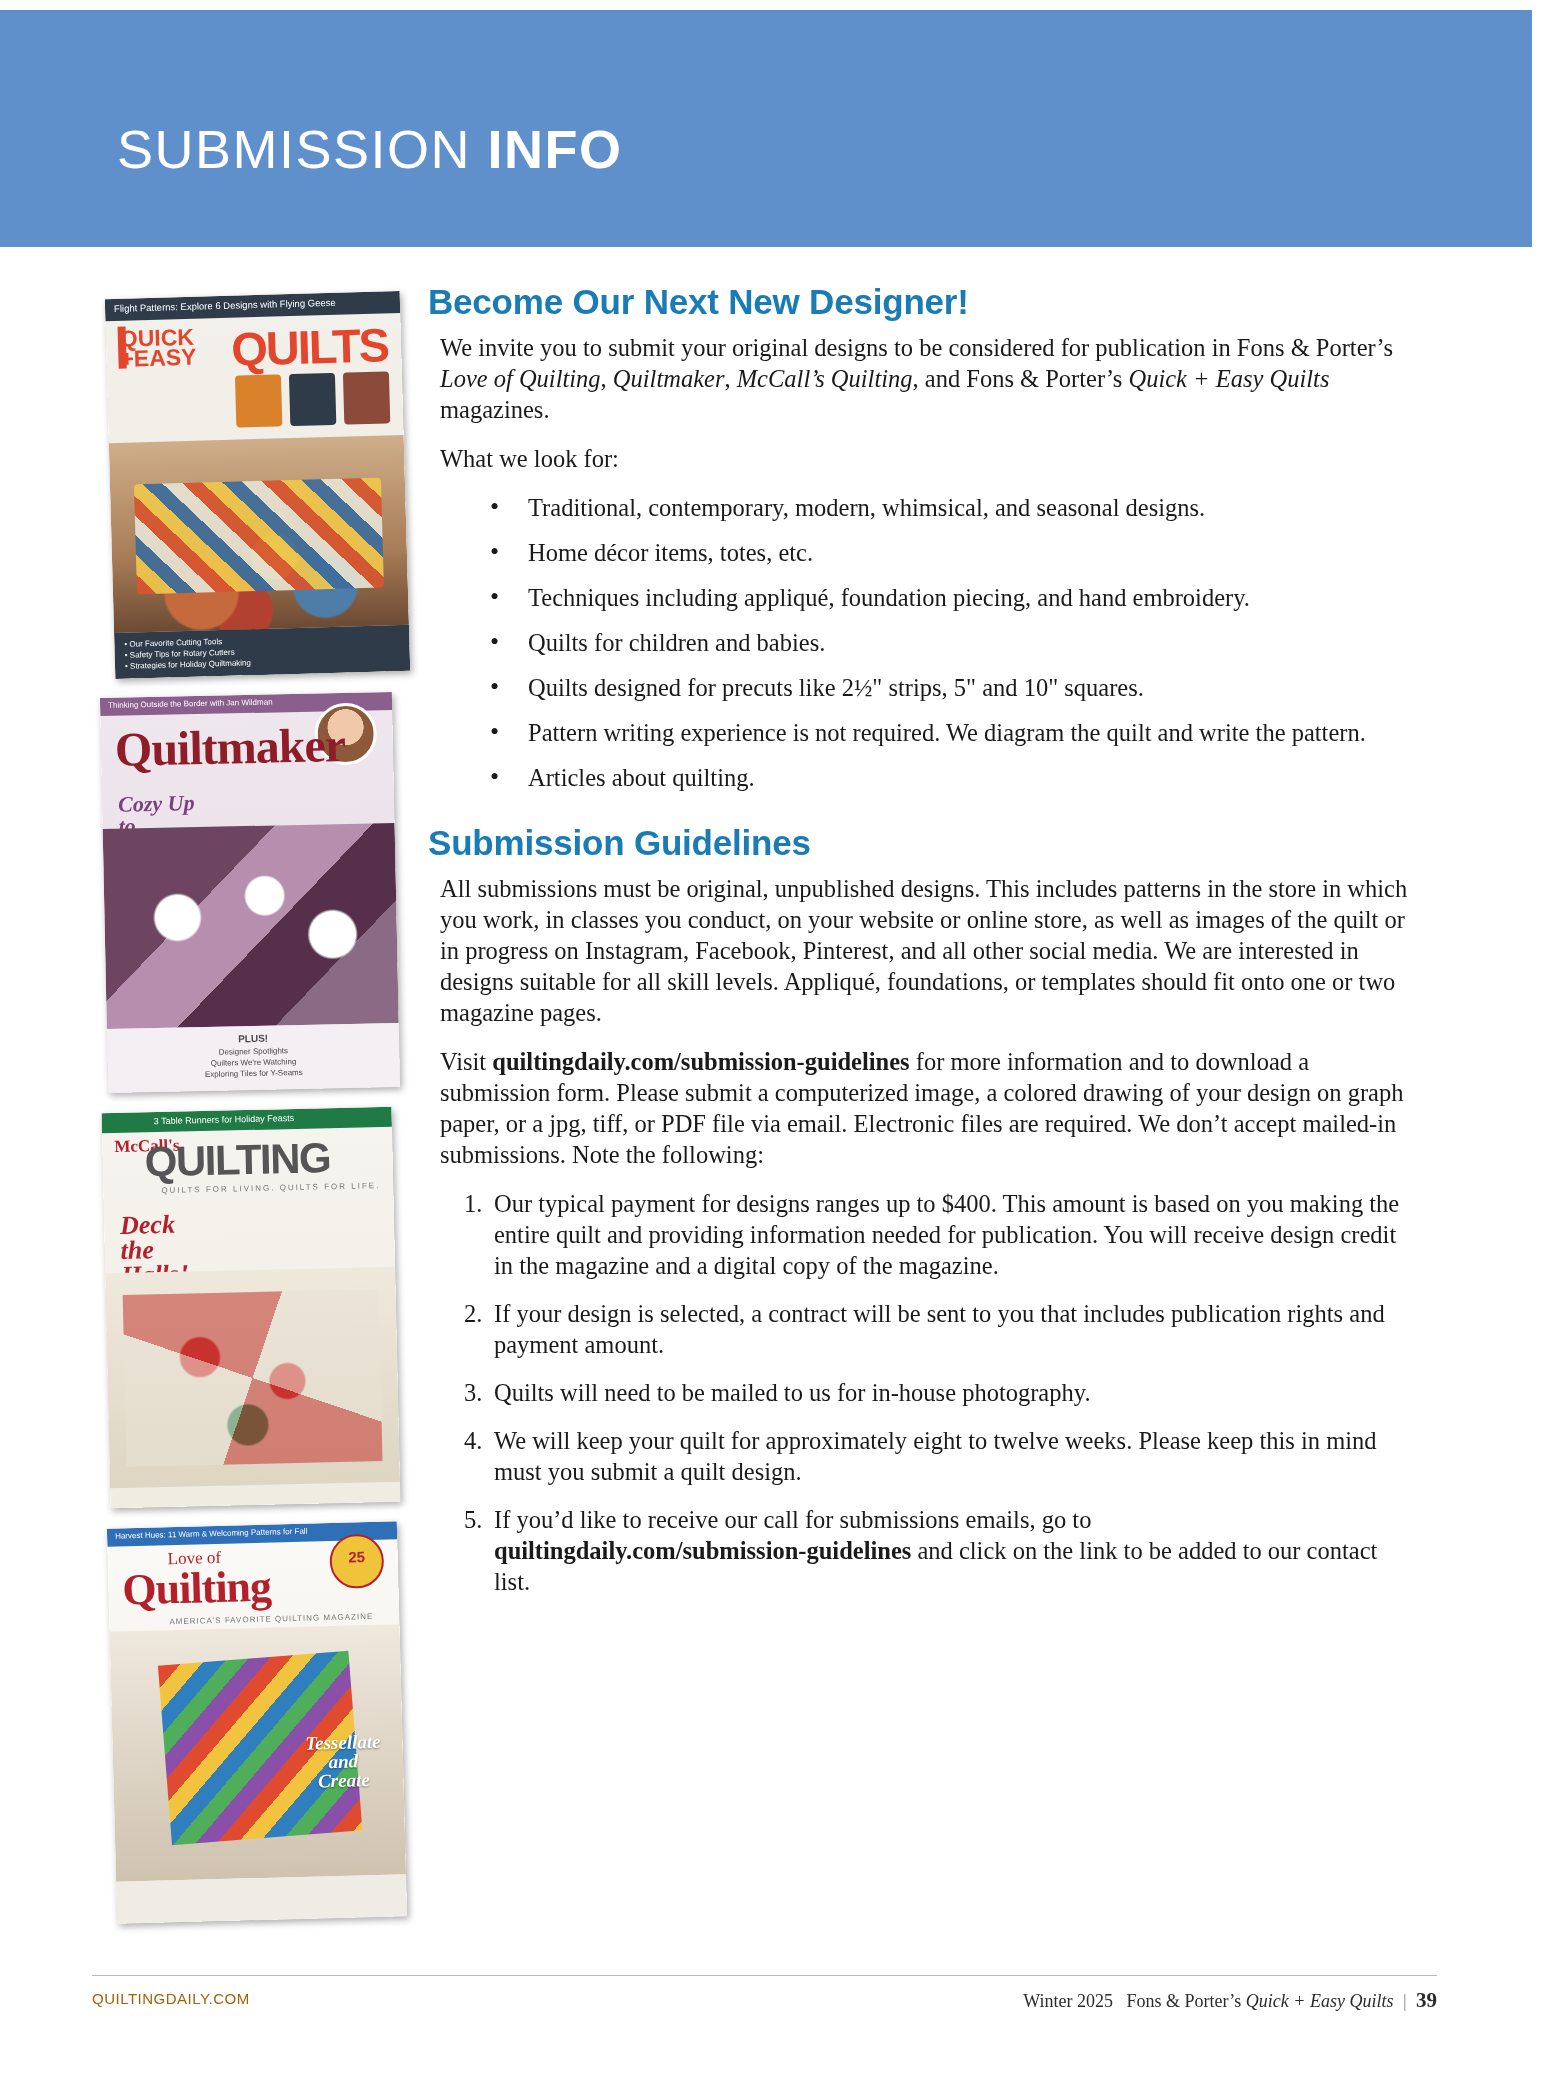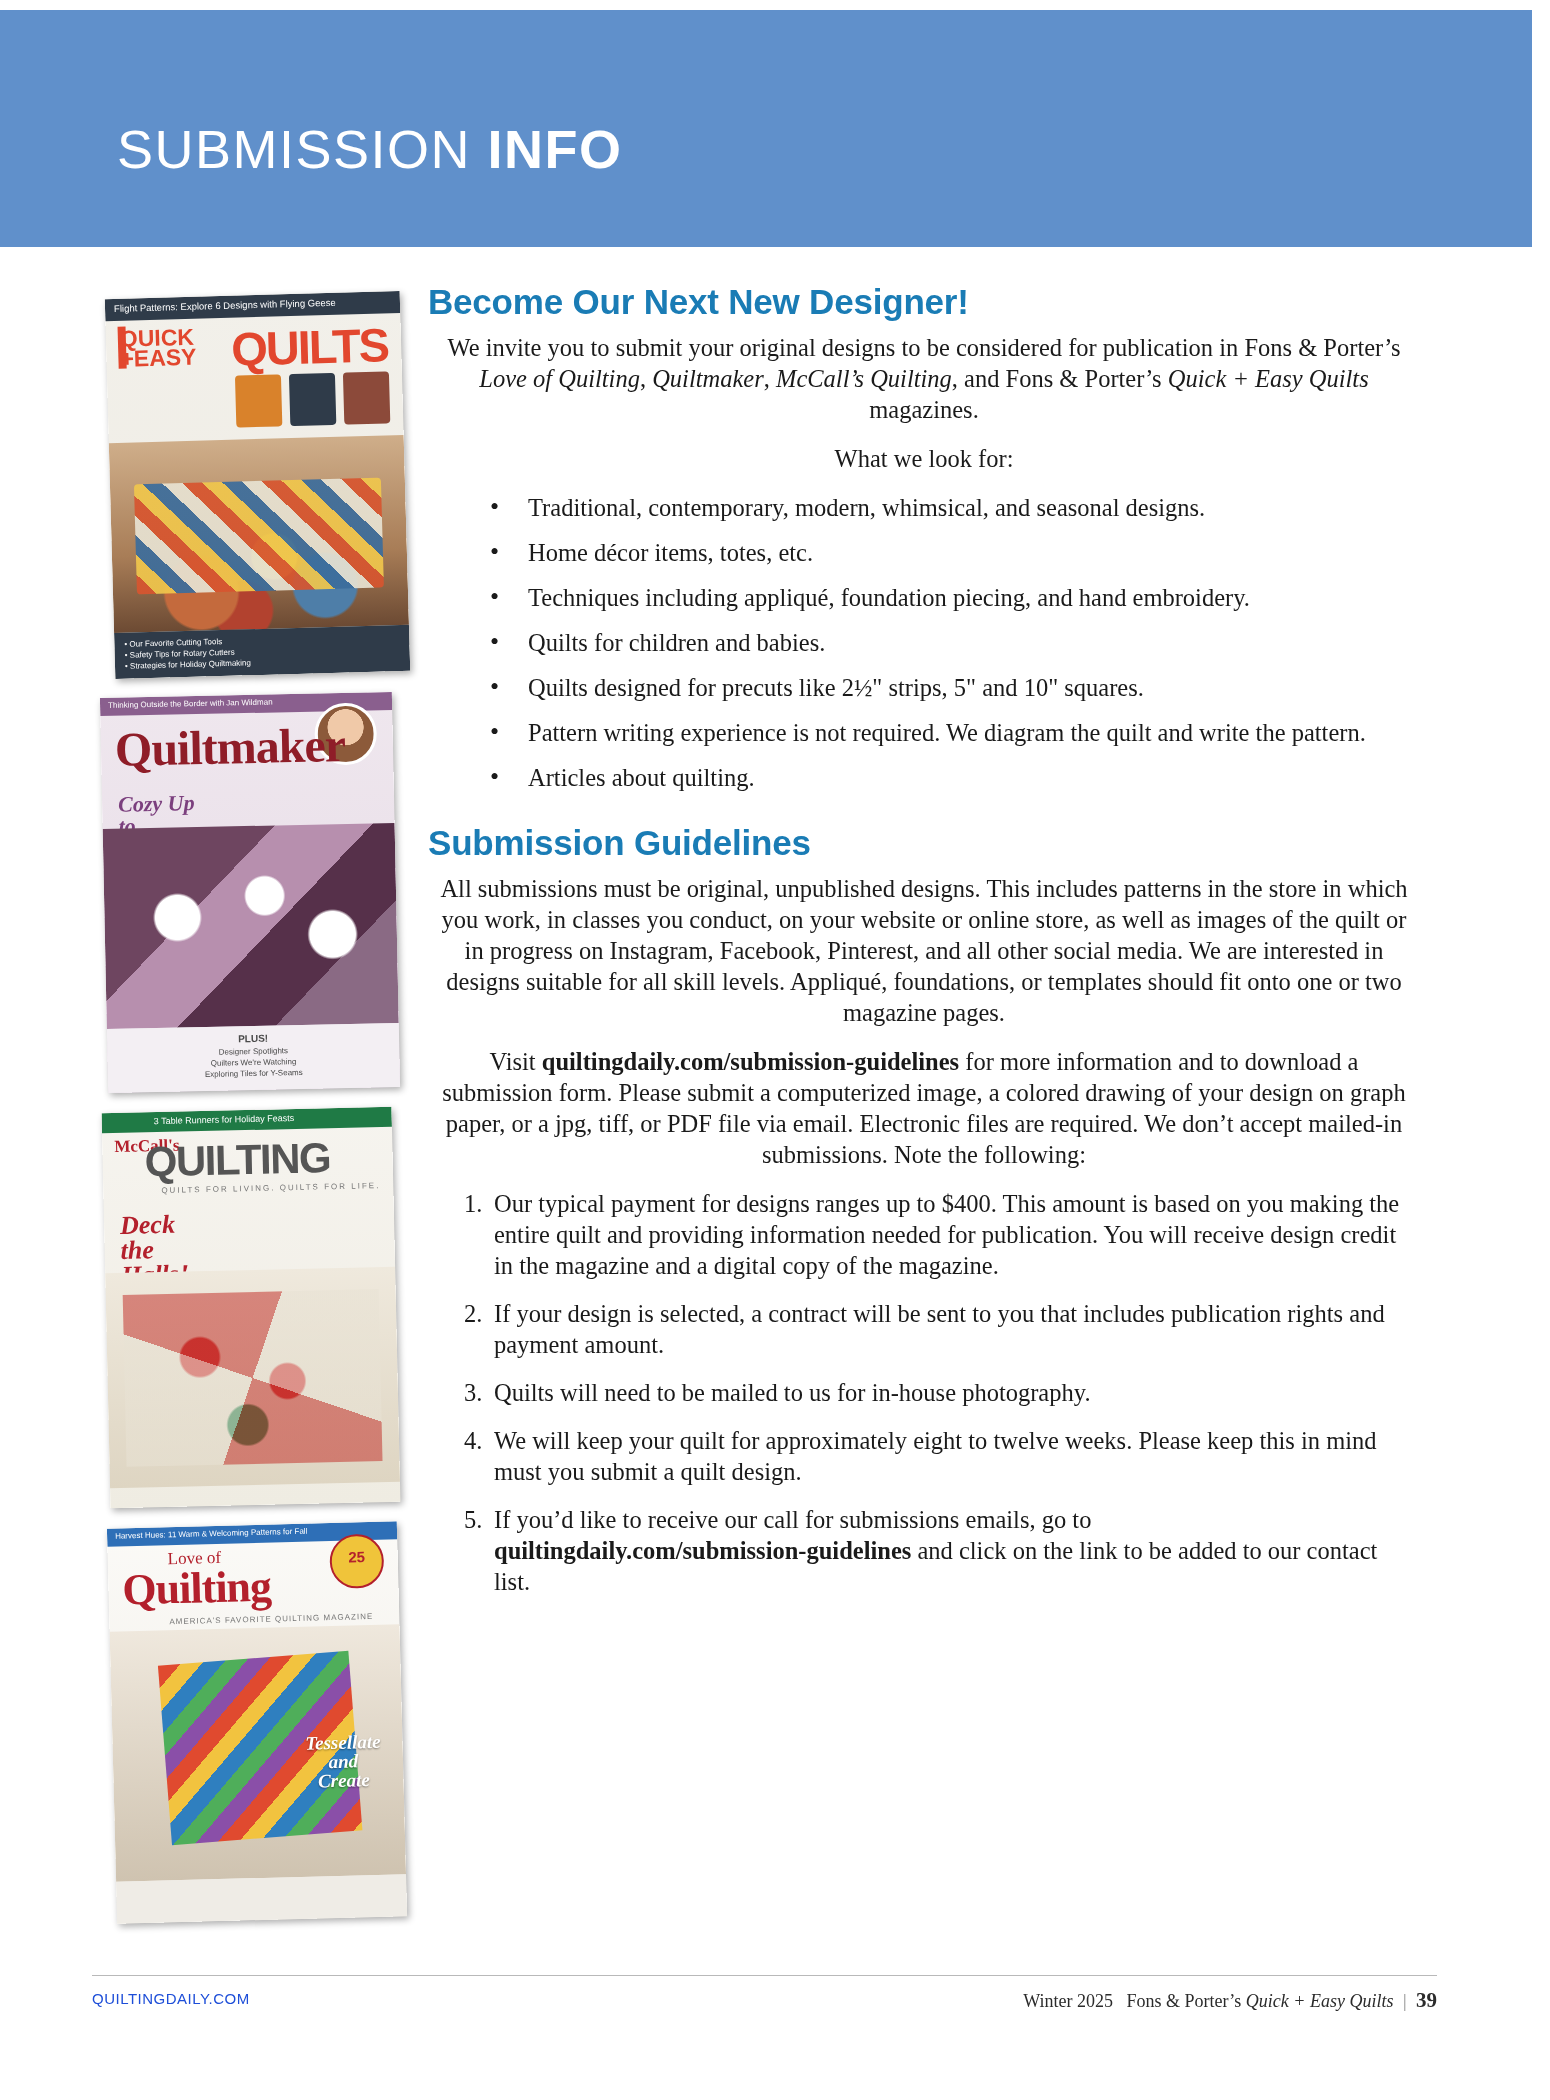--- a/index.html
+++ b/index.html
@@ -181,21 +181,21 @@
     font-size: 35px;
     font-weight: 700;
     margin: 0 0 10px 0;
     letter-spacing: -0.2px;
   }
   h2.section.second { margin-top: 30px; }
   p.body {
     font-size: 24.5px;
     line-height: 31px;
     margin: 0 0 18px 12px;
-    text-align: center;
+    text-align: left;
   }
   p.body em { font-style: italic; }
   p.body b { font-weight: 700; }
   .tight { margin-bottom: 12px; }
 
   ul.bullets {
     list-style: none;
     margin: 4px 0 10px 0;
     padding: 0;
   }
@@ -243,21 +243,21 @@
     height: 1px;
     background: #b9b9b9;
   }
   .footer-left {
     position: absolute;
     left: 92px;
     top: 1990px;
     font-family: "Liberation Sans", sans-serif;
     font-size: 15px;
     letter-spacing: 0.5px;
-    color: #1d4ed8;
+    color: #a16207;
   }
   .footer-right {
     position: absolute;
     right: 113px;
     top: 1988px;
     font-size: 18px;
     color: #2b2b2b;
     white-space: nowrap;
   }
   .footer-right em { font-style: italic; }

